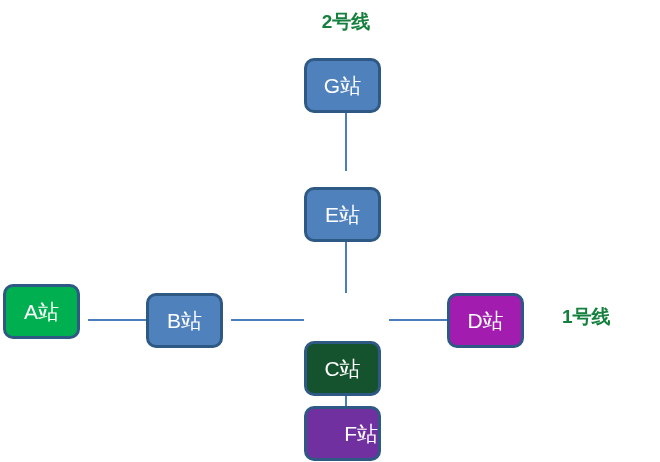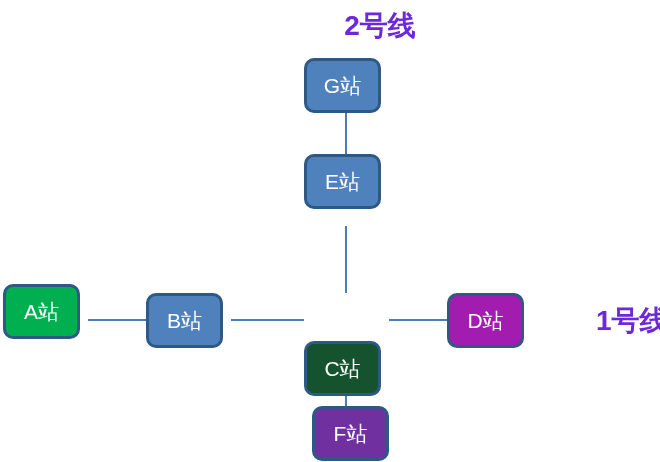--- a/index.html
+++ b/index.html
@@ -31,26 +31,25 @@
     text-align: center;
   }
   .connector {
     position: absolute;
     background: #4A7EBB;
   }
   .connector.h { height: 2px; }
   .connector.v { width: 2px; }
   .line-label {
     position: absolute;
-    color: #6d28d9;
-    font-size: 28px;
+    color: #15803d;
+    font-size: 19px;
     font-weight: bold;
     white-space: nowrap;
     line-height: 1;
-    margin-left: 34px;
   }
   .line-label.centered { transform: translateX(-50%); }
 </style>
 </head>
 <body>
 
 <div class="canvas">
 
   <div class="line-label centered" style="left: 346px; top: 12px;">2号线</div>
   <div class="line-label" style="left: 562px; top: 307px;">1号线</div>
@@ -59,34 +58,34 @@
   <div class="connector v" style="left: 345px; top: 226px; height: 67px;"></div>
   <div class="connector v" style="left: 345px; top: 348px; height: 58px;"></div>
 
   <div class="connector h" style="left: 88px; top: 319px; width: 58px;"></div>
   <div class="connector h" style="left: 231px; top: 319px; width: 73px;"></div>
   <div class="connector h" style="left: 389px; top: 319px; width: 58px;"></div>
 
   <div class="station" style="left: 304px; top: 58px; background: rgb(79, 129, 189);">
     <span>G站</span>
   </div>
-  <div class="station" style="left: 304px; top: 154px; background: rgb(79, 129, 189);">
+  <div class="station" style="left: 304px; top: 187px; background: rgb(79, 129, 189);">
     <span>E站</span>
   </div>
 
   <div class="station" style="left: 3px; top: 284px; background: rgb(0, 176, 80);">
     <span>A站</span>
   </div>
   <div class="station" style="left: 146px; top: 293px; background: rgb(79, 129, 189);">
     <span>B站</span>
   </div>
   <div class="station" style="left: 304px; top: 293px; background: #14532d; margin-top: 48px;">
     <span>C站</span>
   </div>
   <div class="station" style="left: 447px; top: 293px; background: #a21caf;">
     <span>D站</span>
   </div>
 
-  <div class="station" style="left: 312px; top: 406px; background: rgb(112, 48, 160);">
+  <div class="station" style="left: 304px; top: 406px; background: rgb(112, 48, 160); justify-content: flex-end;">
     <span>F站</span>
   </div>
 
 </div>
 
 </body></html>

